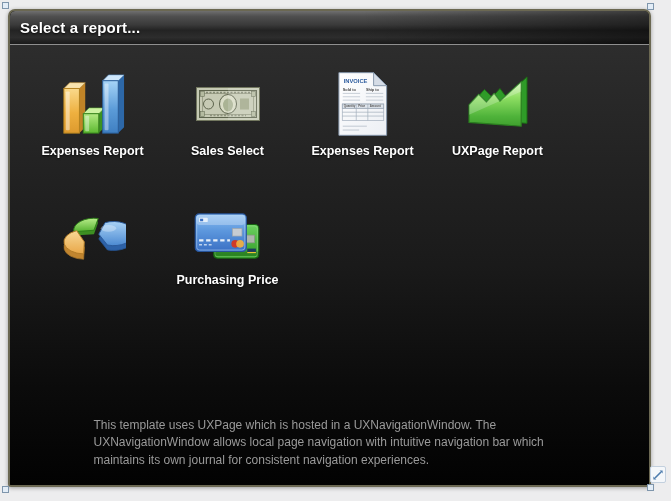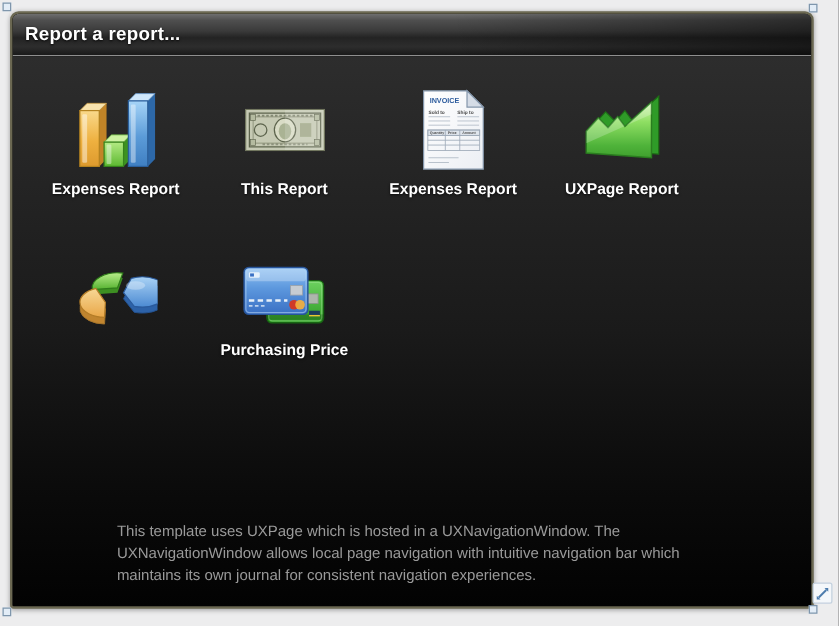--- a/index.html
+++ b/index.html
@@ -78,21 +78,21 @@
     display:flex;align-items:center;justify-content:center;
     cursor:nwse-resize;
   }
   svg{display:block;}
 </style>
 </head>
 <body>
 
 <div class="window">
   <div class="titlebar">
-    <span class="title">Report a report...</span>
+    <span class="title">Select a report...</span>
   </div>
 
   <div class="content">
 
     <div class="report-row row-1">
 
       <div class="report-item">
         <div class="icon-box">
           <svg width="66" height="68" viewBox="0 0 68 68">
             <defs>
@@ -140,21 +140,21 @@
             <rect x="55.5" y="24.5" width="4" height="5" fill="#b4bba0" stroke="#5d644d" stroke-width=".5"></rect>
             <line x1="10" y1="5.5" x2="54" y2="5.5" stroke="#4e5540" stroke-width="1.4" stroke-dasharray="2 1.5" opacity=".55"></line>
             <line x1="14" y1="28.5" x2="50" y2="28.5" stroke="#4e5540" stroke-width="1.4" stroke-dasharray="2 1.5" opacity=".45"></line>
             <ellipse cx="32" cy="17" rx="8.5" ry="9.5" fill="#d9dcc6" stroke="#5d644d"></ellipse>
             <ellipse cx="32" cy="18" rx="5" ry="6.5" fill="#aab394"></ellipse>
             <circle cx="12.5" cy="17" r="5" fill="none" stroke="#5d644d"></circle>
             <rect x="44" y="11.5" width="9" height="11" fill="#9aa383" opacity=".85"></rect>
             <rect x="32" y="1" width="31" height="32" fill="#ffffff" opacity=".15"></rect>
           </svg>
         </div>
-        <div class="report-label">This Report</div>
+        <div class="report-label">Sales Select</div>
       </div>
 
       <div class="report-item">
         <div class="icon-box">
           <svg width="54" height="68" viewBox="0 0 56 68">
             <defs>
               <linearGradient id="gPa" x1="0" y1="0" x2="1" y2="1">
                 <stop offset="0" stop-color="#ffffff"></stop>
                   <stop offset="1" stop-color="#eceff4"></stop>
               </linearGradient>

